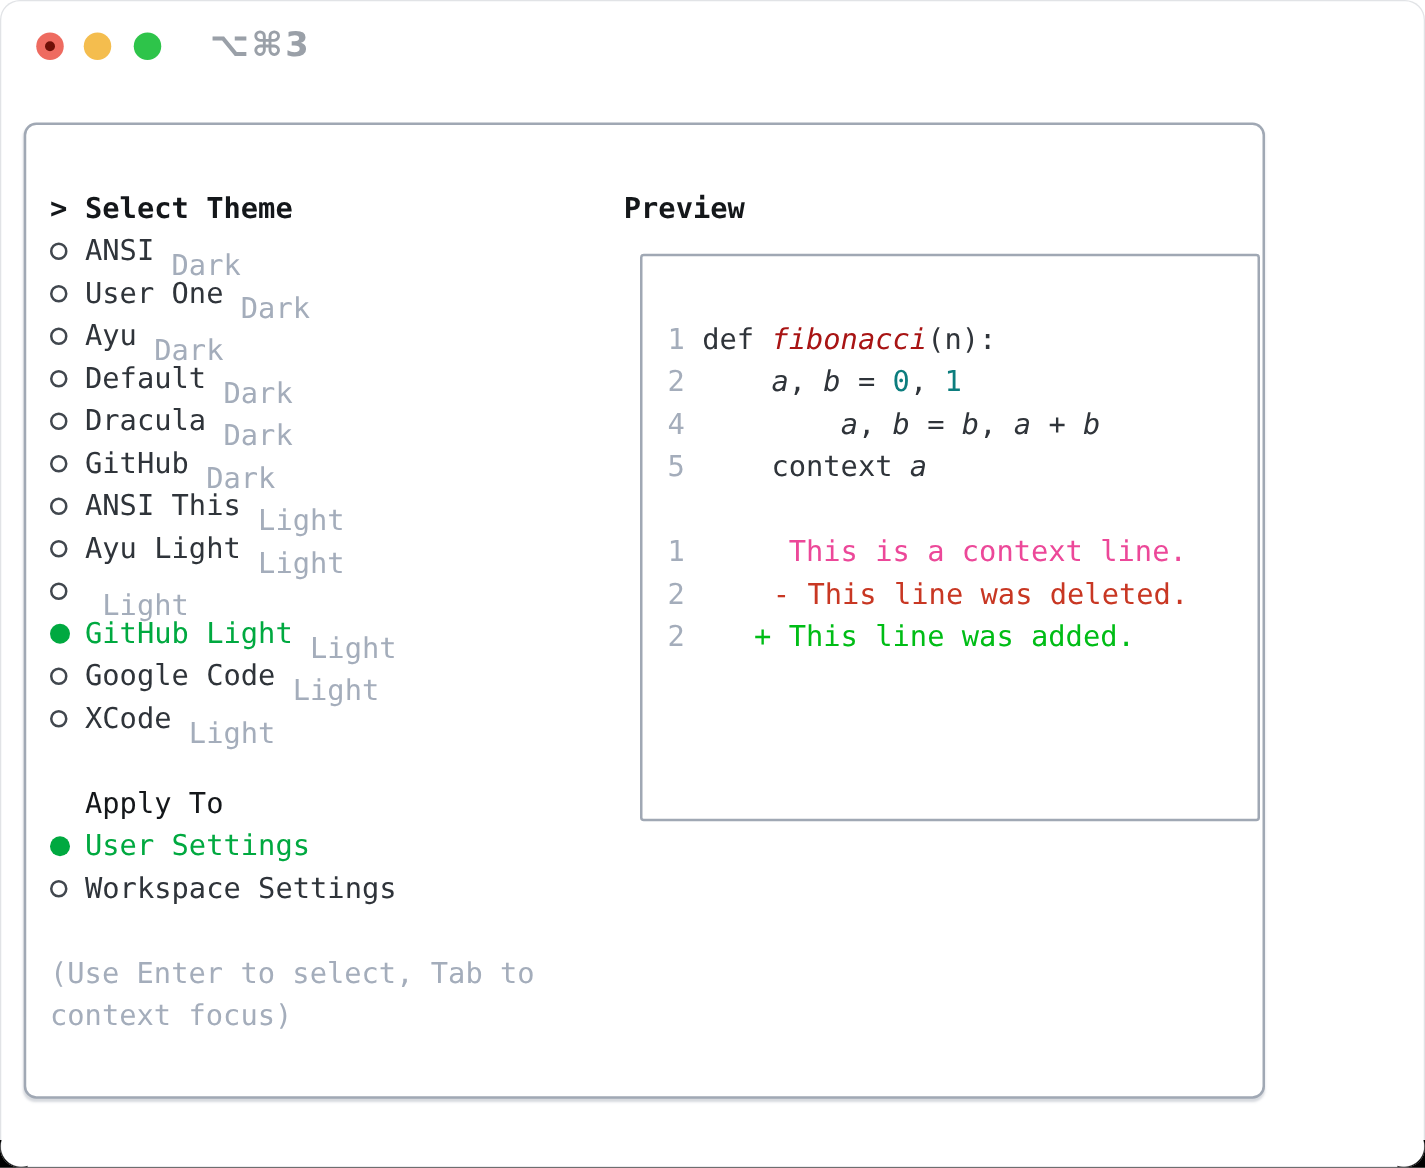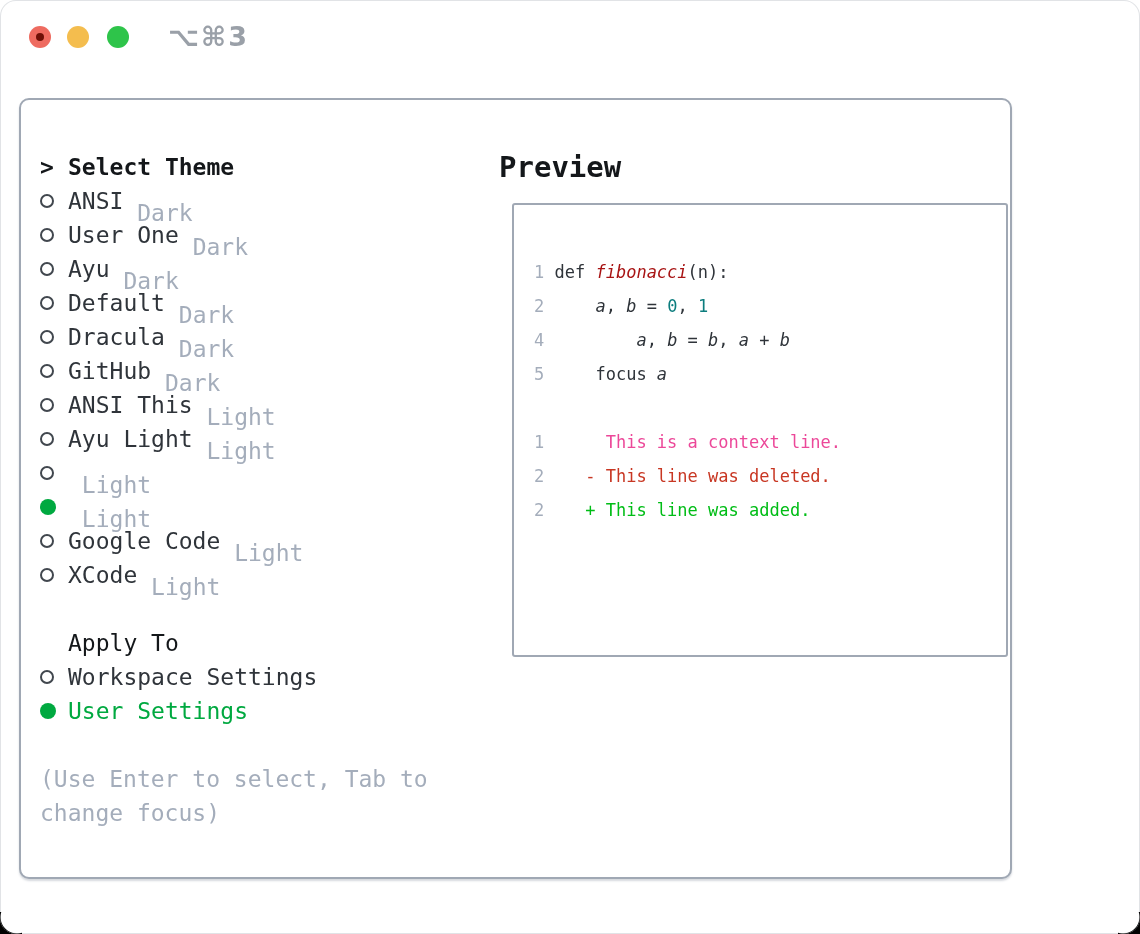--- a/index.html
+++ b/index.html
@@ -40,33 +40,33 @@
   .radio{display:inline-block;width:14px;height:14px;border:2px solid #41474e;
     border-radius:50%;box-sizing:border-box;}
   .row.selected .radio{width:16px;height:16px;border:none;background:var(--select-green);}
   .t-name{color:var(--text-dark);}
   .row.selected .t-name{color:var(--select-green);}
   .t-variant{color:var(--muted);margin-top:24px;}
   .help-line{color:var(--muted);}
 
   
   .preview-label{position:absolute;left:478px;top:50px;height:34px;line-height:34px;
-    font-size:29px;font-weight:bold;color:var(--header);}
+    font-size:23px;font-weight:bold;color:var(--header);}
   .preview-box{position:absolute;left:491px;top:103px;width:472px;height:400px;
     border:2px solid #a0a8b4;border-radius:3px;background:#fff;box-sizing:content-box;
     padding:50px 0 0 20px;overflow:hidden;}
-  .crow{height:34px;line-height:34px;font-size:17px;white-space:pre;}
+  .crow{height:34px;line-height:34px;font-size:23px;white-space:pre;}
   .ln{color:var(--muted);}
   .tok-k,.tok-p{color:var(--text-dark);}
   .tok-v{color:var(--text-dark);font-style:italic;}
   .tok-fn{color:var(--syntax-red);font-style:italic;}
   .tok-bi{color:var(--syntax-blue);}
   .tok-num{color:var(--syntax-teal);}
   .diff-context{color:#ec4899;}
-  .diff-del{color:var(--diff-red);}
+  .diff-del{color:var(--diff-red);margin-left:15px;}
   .diff-add{color:var(--diff-green);}
 
   
   .corner{position:absolute;width:22px;height:22px;bottom:0;z-index:60;}
   .corner.bl{left:0;background:radial-gradient(circle 17px at 17px 5px,rgba(0,0,0,0) 16px,#000 17px);}
   .corner.br{right:0;background:radial-gradient(circle 17px at 5px 5px,rgba(0,0,0,0) 16px,#000 17px);}
 </style>
 </head>
 <body>
 
@@ -108,53 +108,53 @@
           <div class="row option">
     <span class="marker"><span class="radio"></span></span><span class="t-name">ANSI This</span><span class="t-variant"> Light</span>
   </div>
           <div class="row option">
     <span class="marker"><span class="radio"></span></span><span class="t-name">Ayu Light</span><span class="t-variant"> Light</span>
   </div>
           <div class="row option">
     <span class="marker"><span class="radio"></span></span><span class="t-variant"> Light</span>
   </div>
           <div class="row option selected">
-    <span class="marker"><span class="radio"></span></span><span class="t-variant"> Light</span>
+    <span class="marker"><span class="radio"></span></span><span class="t-name">GitHub Light</span><span class="t-variant"> Light</span>
   </div>
           <div class="row option">
     <span class="marker"><span class="radio"></span></span><span class="t-name">Google Code</span><span class="t-variant"> Light</span>
   </div>
           <div class="row option">
     <span class="marker"><span class="radio"></span></span><span class="t-name">XCode</span><span class="t-variant"> Light</span>
   </div>
         </div>
       <div class="row"></div>
       <div class="row">
         <span class="marker"></span><span class="subhdr">Apply To</span>
       </div>
       <div id="apply-list">
+          <div class="row option selected">
+    <span class="marker"><span class="radio"></span></span><span class="t-name">User Settings</span><span class="t-variant"></span>
+  </div>
           <div class="row option">
     <span class="marker"><span class="radio"></span></span><span class="t-name">Workspace Settings</span><span class="t-variant"></span>
-  </div>
-          <div class="row option selected">
-    <span class="marker"><span class="radio"></span></span><span class="t-name">User Settings</span><span class="t-variant"></span>
   </div>
         </div>
       <div class="row"></div>
       <div class="row help-line">(Use Enter to select, Tab to</div>
-      <div class="row help-line">change focus)</div>
+      <div class="row help-line">context focus)</div>
     </div>
 
     <div class="preview-label">Preview</div>
     <div class="preview-box">
       <div id="code-lines">
           <div class="crow"><span class="ln">1</span> <span class="tok-k">def </span><span class="tok-fn">fibonacci</span><span class="tok-p">(n):</span></div>
           <div class="crow"><span class="ln">2</span> <span class="tok-p">    </span><span class="tok-v">a</span><span class="tok-p">, </span><span class="tok-v">b</span><span class="tok-p"> = </span><span class="tok-num">0</span><span class="tok-p">, </span><span class="tok-num">1</span></div>
           <div class="crow"><span class="ln">4</span> <span class="tok-p">        </span><span class="tok-v">a</span><span class="tok-p">, </span><span class="tok-v">b</span><span class="tok-p"> = </span><span class="tok-v">b</span><span class="tok-p">, </span><span class="tok-v">a</span><span class="tok-p"> + </span><span class="tok-v">b</span></div>
-          <div class="crow"><span class="ln">5</span> <span class="tok-k">    focus </span><span class="tok-v">a</span></div>
+          <div class="crow"><span class="ln">5</span> <span class="tok-k">    context </span><span class="tok-v">a</span></div>
           <div class="crow"></div>
           <div class="crow"><span class="ln">1</span>    <span class="diff-context">  This is a context line.</span></div>
           <div class="crow"><span class="ln">2</span>    <span class="diff-del">- This line was deleted.</span></div>
           <div class="crow"><span class="ln">2</span>    <span class="diff-add">+ This line was added.</span></div>
         </div>
     </div>
   </div>
 
   <div class="corner bl"></div>
   <div class="corner br"></div>

